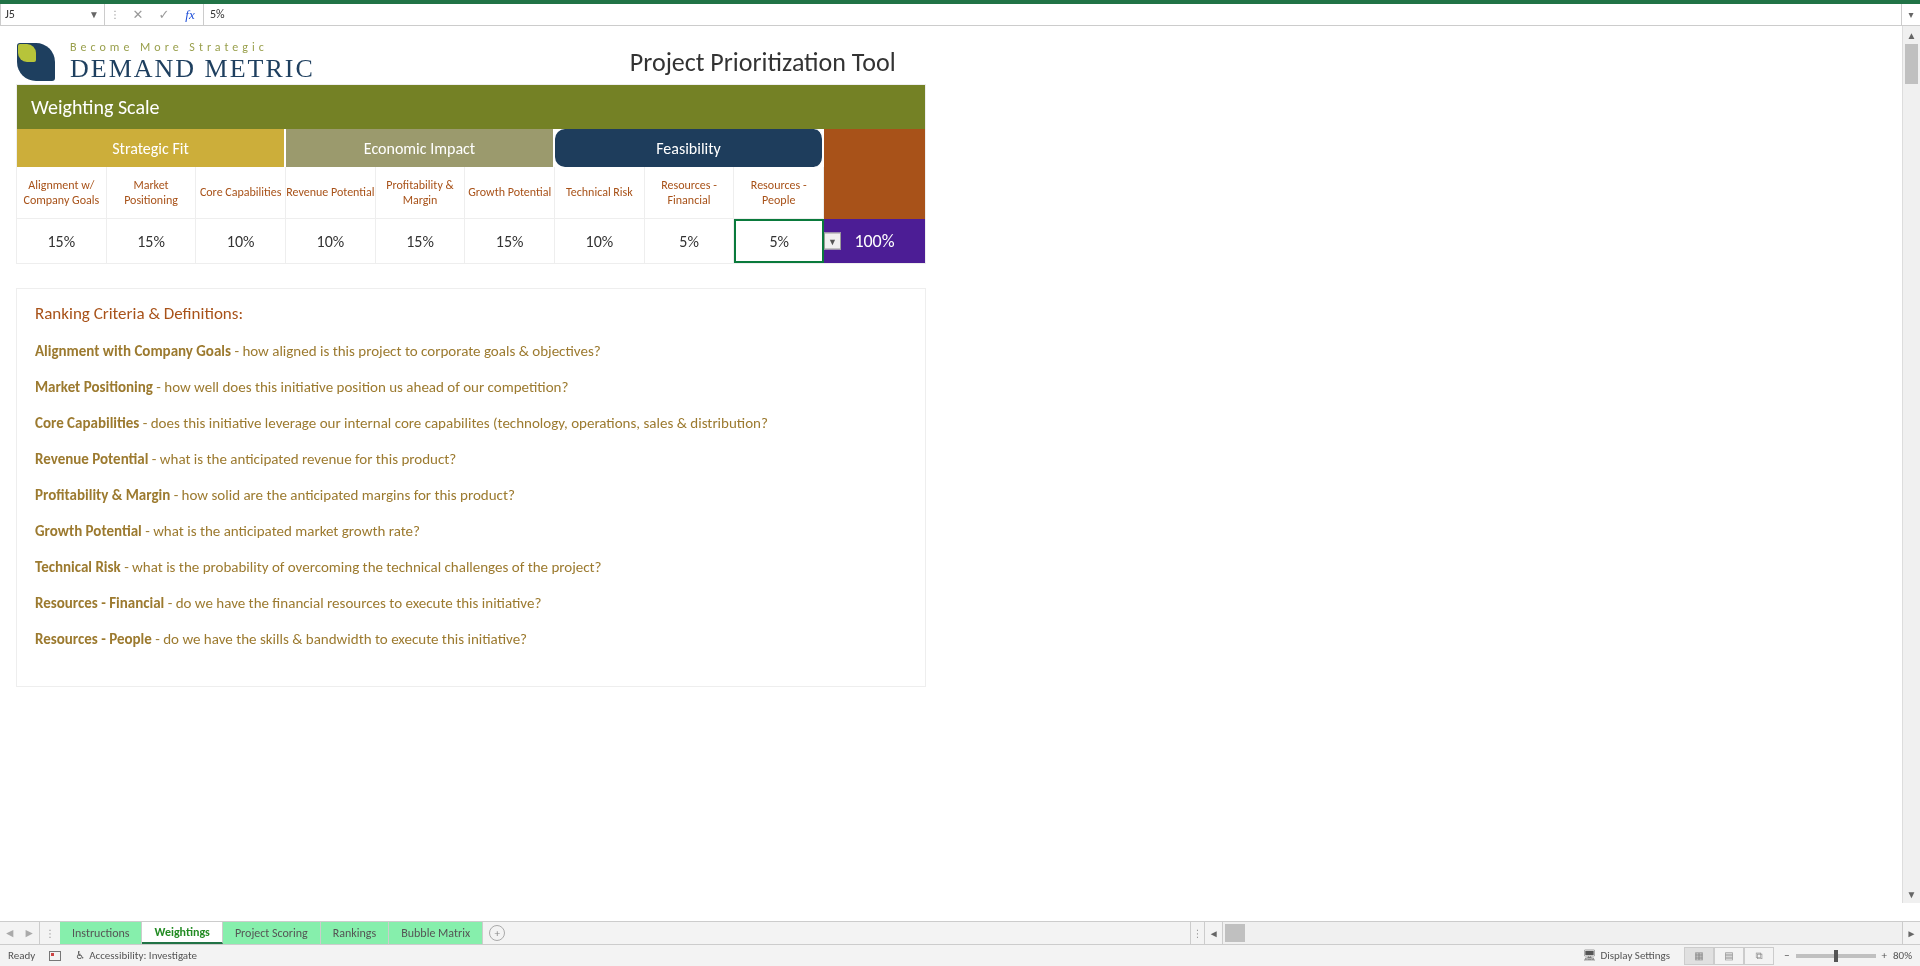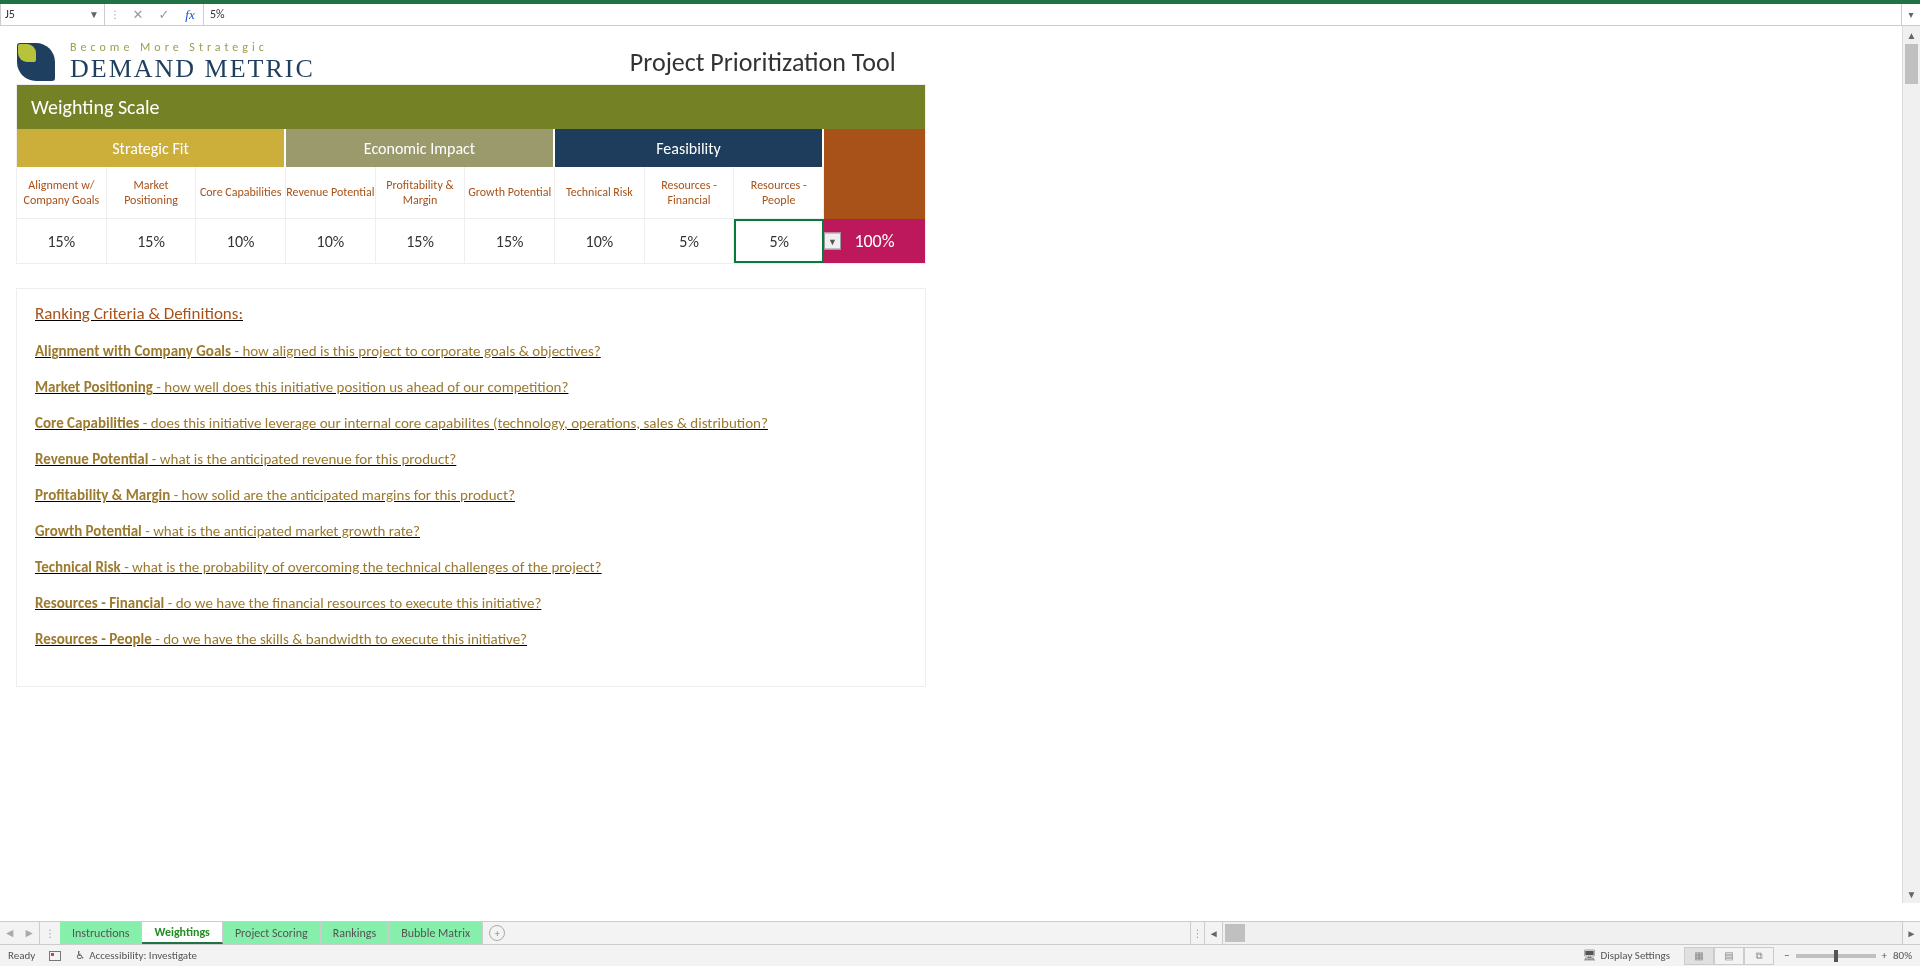--- a/index.html
+++ b/index.html
@@ -32,32 +32,32 @@
 .logo-text .brand { font-size: 26px; letter-spacing: 2px; color: #1e3f5f; font-weight: 400; font-family: Georgia, serif; }
 .page-title { margin-left: 315px; font-size: 26px; color: #333; }
 
 
 .block { width: 910px; border: 1px solid #eee; }
 .ws-header { background: #748125; color: #fff; font-size: 20px; padding: 10px 14px; }
 .cat-row { display: flex; }
 .cat-cell { height: 38px; display: flex; align-items: center; justify-content: center; color: #fff; font-size: 16px; }
 .cat-strategic { background: #ccae3a; width: 269px; border-right: 2px solid #fff; }
 .cat-economic { background: #9b9a6d; width: 269px; border-right: 2px solid #fff; }
-.cat-feasibility { background: #1e3d5c; width: 269px; border-right: 2px solid #fff; }
+.cat-feasibility { background: #1e3d5c; width: 269px; border-right: 2px solid #fff; border-radius: 10px; }
 .cat-total { background: #a85219; width: 101px; font-size: 20px; flex-direction: column; }
 .sub-row { display: flex; }
 .sub-cell { width: 90px; height: 52px; display: flex; align-items: center; justify-content: center; font-size: 12px; color: #a85219; text-align: center; line-height: 1.2; border-right: 1px solid #eee; border-bottom: 1px solid #eee; }
 .val-row { display: flex; }
 .val-cell { width: 90px; height: 44px; display: flex; align-items: center; justify-content: center; font-size: 16px; color: #333; border-right: 1px solid #eee; }
 .val-cell.active { border: 2px solid #0a7a3c; position: relative; }
 .dd-arrow { position: absolute; right: -19px; top: 50%; width: 17px; height: 17px; border: 1px solid #999; background: #f0f0f0; display: flex; align-items: center; justify-content: center; font-size: 9px; color: #555; transform: translateY(-50%); }
-.val-total { width: 101px; background: #be185d; color: #fff; display: flex; align-items: center; justify-content: center; font-size: 18px; }
-
-
-.defs { margin-top: 24px; width: 910px; border: 1px solid #eee; padding: 14px 18px 20px; text-decoration: underline; }
+.val-total { width: 101px; background: #4c1d95; color: #fff; display: flex; align-items: center; justify-content: center; font-size: 18px; }
+
+
+.defs { margin-top: 24px; width: 910px; border: 1px solid #eee; padding: 14px 18px 20px; }
 .defs h3 { color: #a85219; font-size: 17px; font-weight: 500; margin-bottom: 18px; }
 .def-line { color: #9c7a2f; font-size: 15px; margin-bottom: 18px; }
 .def-line .term { font-weight: 700; color: #9c7a2f; }
 
 
 .tabs-bar { position: absolute; left: 0; right: 0; bottom: 22px; height: 23px; background: #f3f3f3; border-top: 1px solid #ccc; display: flex; align-items: stretch; font-size: 12px; }
 .tab-nav { width: 40px; display: flex; align-items: center; justify-content: space-around; border-right: 1px solid #ccc; color: #aaa; }
 .tab-gap { width: 20px; color: #999; display: flex; align-items: center; justify-content: center; font-size: 10px; }
 .tab { padding: 0 12px; display: flex; align-items: center; border-right: 1px solid #ccc; background: #86efac; color: #228b22; cursor: pointer; }
 .tab.inactive { color: #555; }

